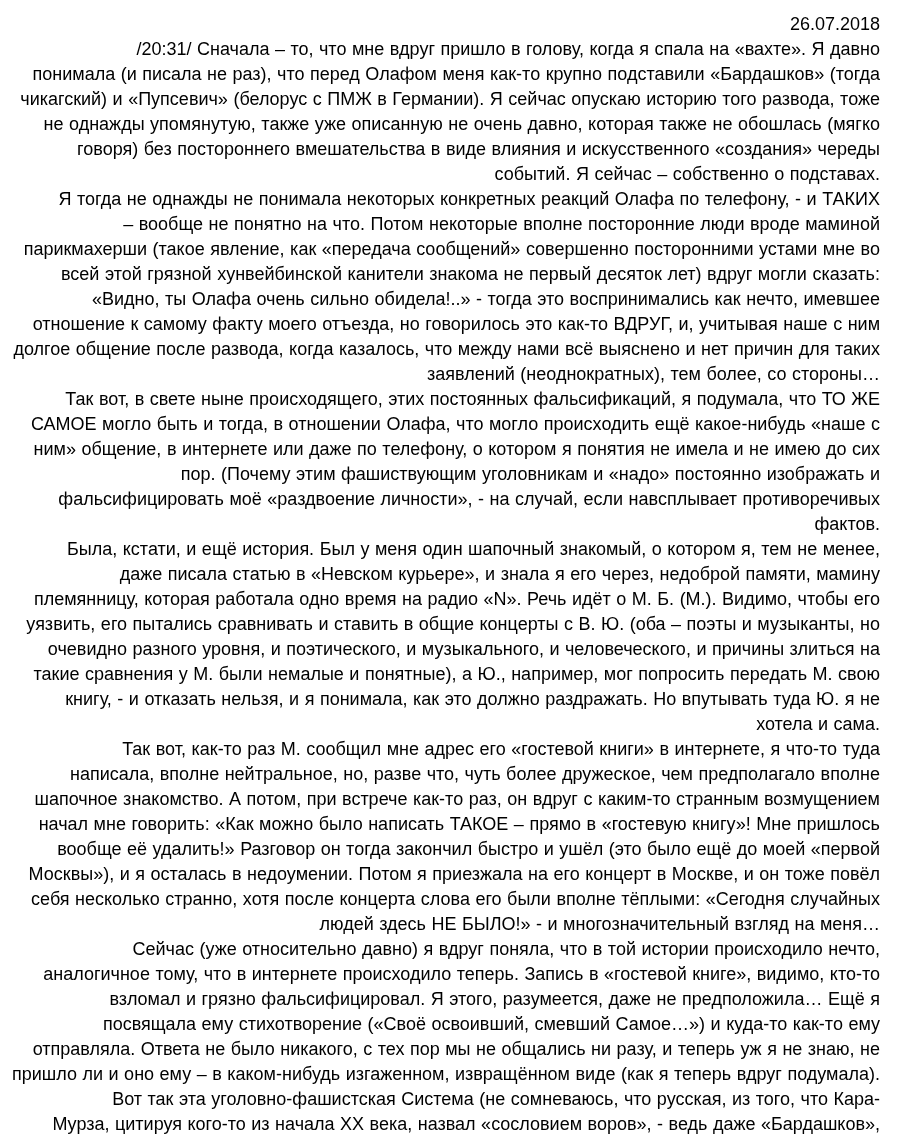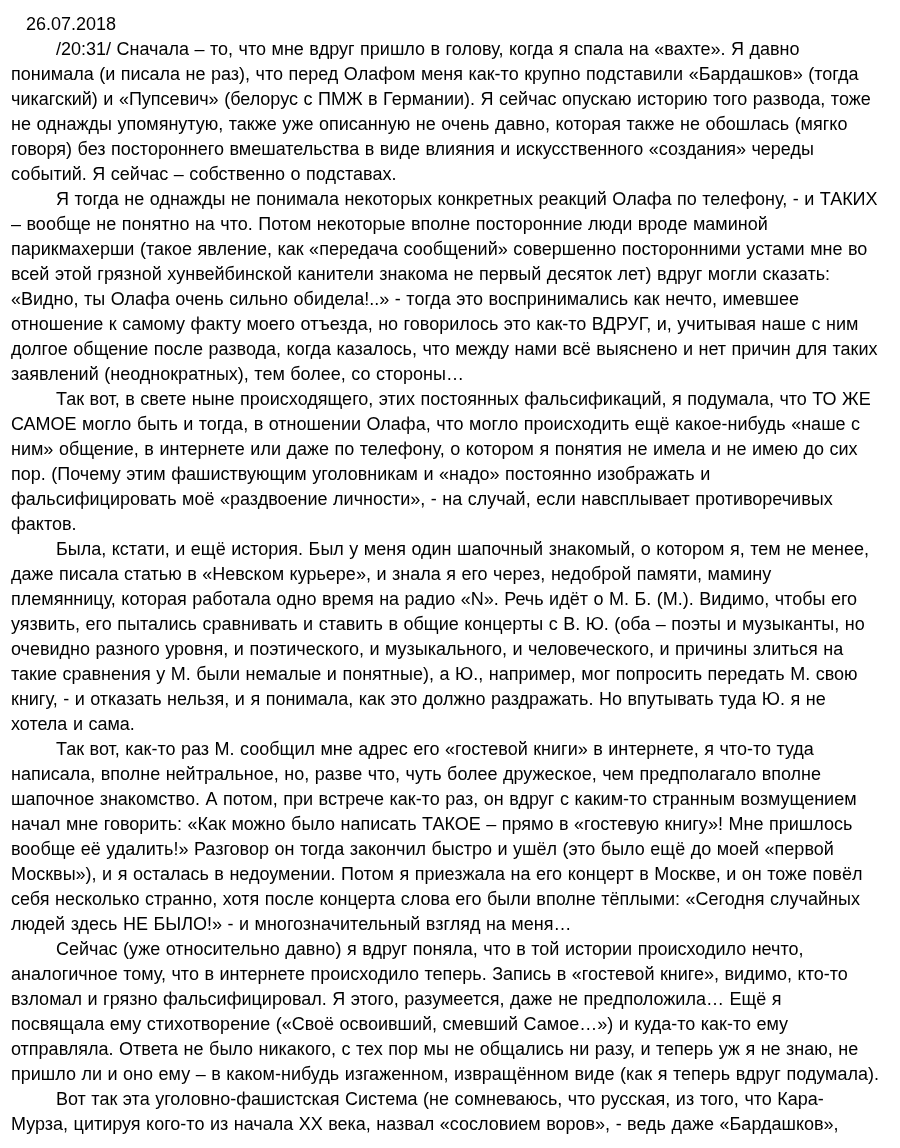--- a/index.html
+++ b/index.html
@@ -11,21 +11,21 @@
     width: 900px;
     height: 1135px;
     box-sizing: border-box;
     background: #ffffff;
     color: #000000;
     font-family: "Liberation Sans", sans-serif;
     font-size: 18px;
     line-height: 25px;
     padding: 12px 20px 9px 11px;
     overflow: hidden;
-    text-align: left;
+    text-align: right;
   }
   .date-line {
     margin: 0 0 0 15px;
     text-indent: 0;
   }
   .para {
     margin: 0;
     text-indent: 45px;
     word-spacing: 0.5px;
   }

